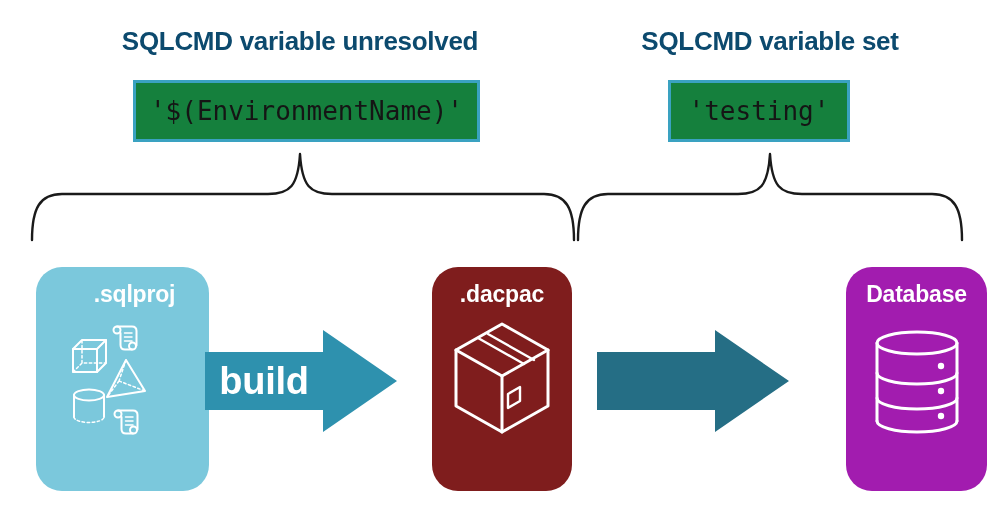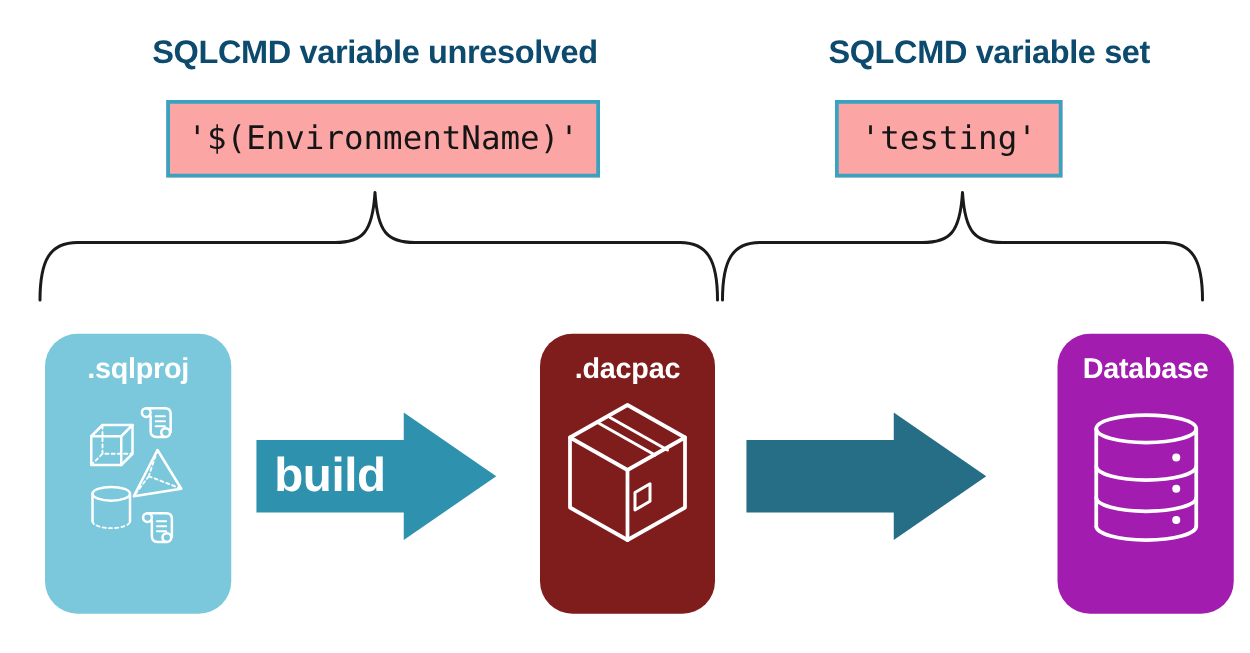--- a/index.html
+++ b/index.html
@@ -13,46 +13,46 @@
   .heading{
     position:absolute;
     top:26px;
     font-size:26px;
     font-weight:bold;
     letter-spacing:-0.3px;
     color:#0c4a6e;
     text-align:center;
   }
   .heading-left{left:60px;width:480px;}
-  .heading-right{left:620px;width:300px;text-align:right;}
+  .heading-right{left:620px;width:300px;}
   .codebox{
     position:absolute;
     top:80px;height:62px;
     box-sizing:border-box;
     border:3px solid #3aa2c1;
-    background:#fca5a5;
+    background:#15803d;
     display:flex;align-items:center;justify-content:center;
   }
   .codebox-left{left:133px;width:347px;}
   .codebox-right{left:668px;width:182px;}
   .codebox span{
     font-family:"DejaVu Sans Mono", monospace;
     font-size:26px;
     color:#151515;
     white-space:pre;
   }
   .brace{position:absolute;top:148px;}
   .brace-left{left:28px;}
   .brace-right{left:574px;}
   .node{
     position:absolute;
     top:267px;height:224px;
     border-radius:26px;
   }
-  .node-sqlproj{left:36px;width:149px;}
+  .node-sqlproj{left:36px;width:149px;padding-left:24px;}
   .node-dacpac{left:432px;width:140px;}
   .node-database{left:822px;width:141px;}
   .node-label{
     margin-top:14px;
     text-align:center;
     font-size:23px;
     font-weight:bold;
     color:#ffffff;
     letter-spacing:-0.2px;
   }

